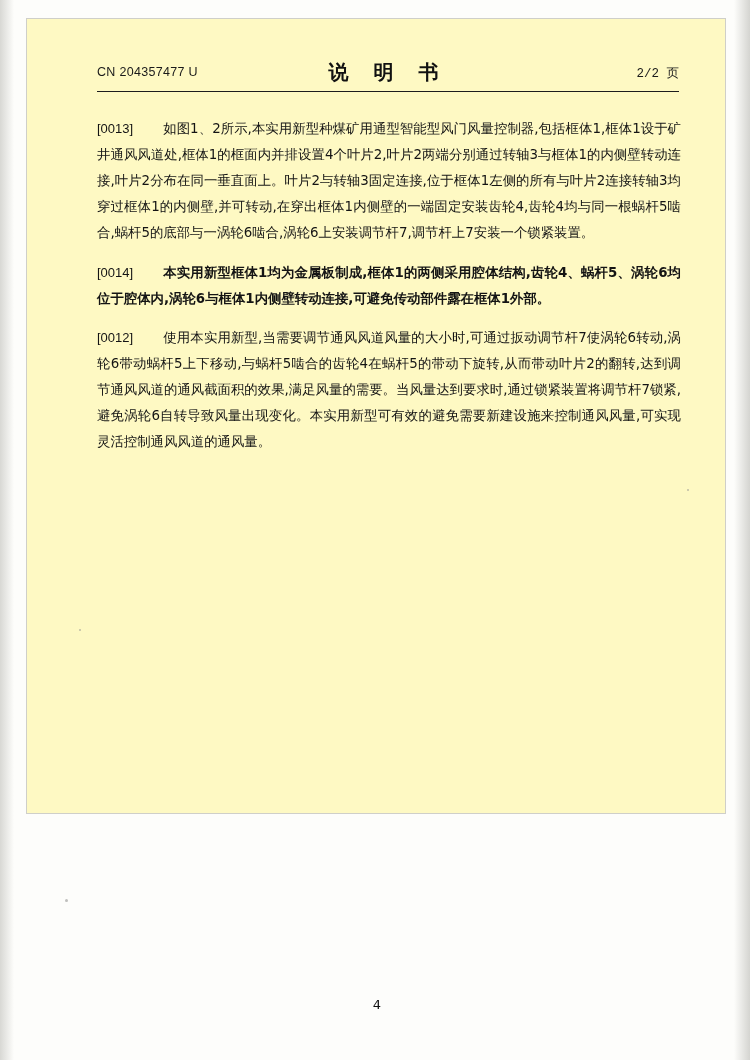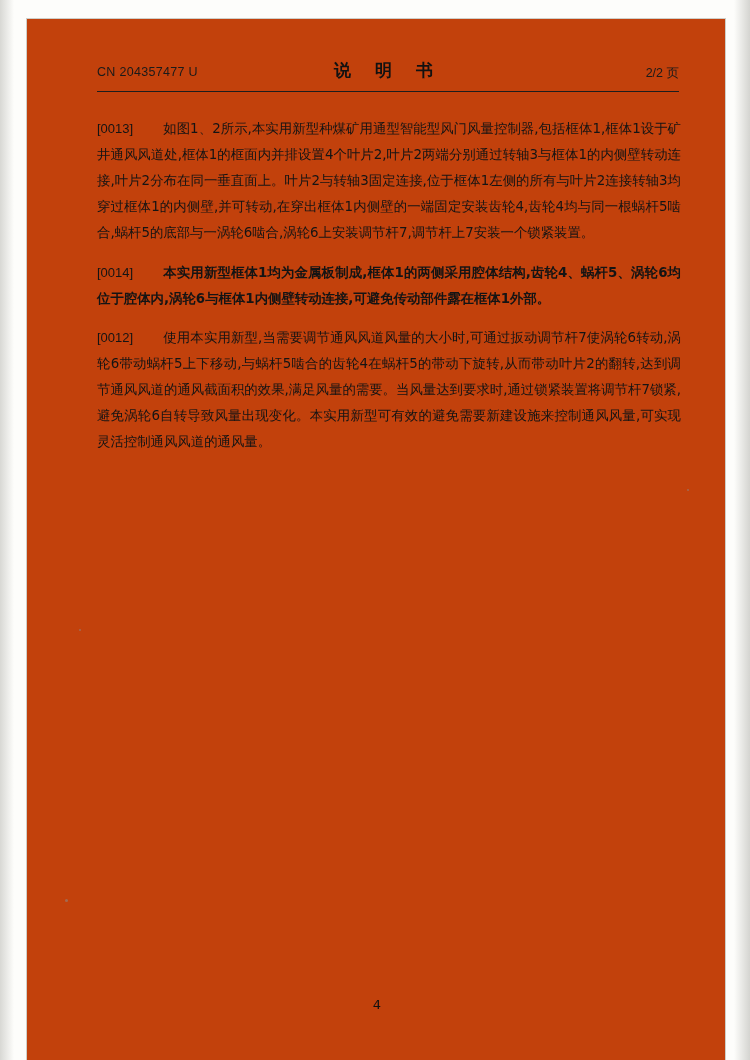--- a/index.html
+++ b/index.html
@@ -36,22 +36,22 @@
     width: 16px; height: 1060px;
     background: linear-gradient(to left, #d4d4d0, rgba(253,253,251,0));
     pointer-events: none;
   }
 
   .sheet {
     position: absolute;
     left: 26px;
     top: 18px;
     width: 700px;
-    height: 1043px;
-    background: #c2410c;
+    height: 796px;
+    background: #fef9c3;
     border: 1px solid #cfcfc9;
     box-sizing: border-box;
   }
 
   
   .header {
     position: absolute;
     left: 70px;
     top: 40px;
     width: 582px;
@@ -65,33 +65,33 @@
     letter-spacing: 0.3px;
     color: #1a1a1a;
     font-family: "Liberation Sans", sans-serif;
   }
   .doc-title {
     position: absolute;
     left: 0;
     top: 0;
     width: 582px;
     text-align: center;
-    font-size: 17px;
+    font-size: 20px;
     font-weight: bold;
     letter-spacing: 9px;
     color: #111;
     font-family: "DejaVu Sans", sans-serif;
   }
   .page-count {
     position: absolute;
     right: 0;
     top: 6px;
     font-size: 12.5px;
     color: #1a1a1a;
-    font-family: Liberation Sans, sans-serif;
+    font-family: Liberation Mono, monospace;
     text-align: right;
   }
   .header-rule {
     position: absolute;
     left: 70px;
     top: 72px;
     width: 582px;
     height: 0;
     border-top: 1.6px solid #1d1d1d;
   }

